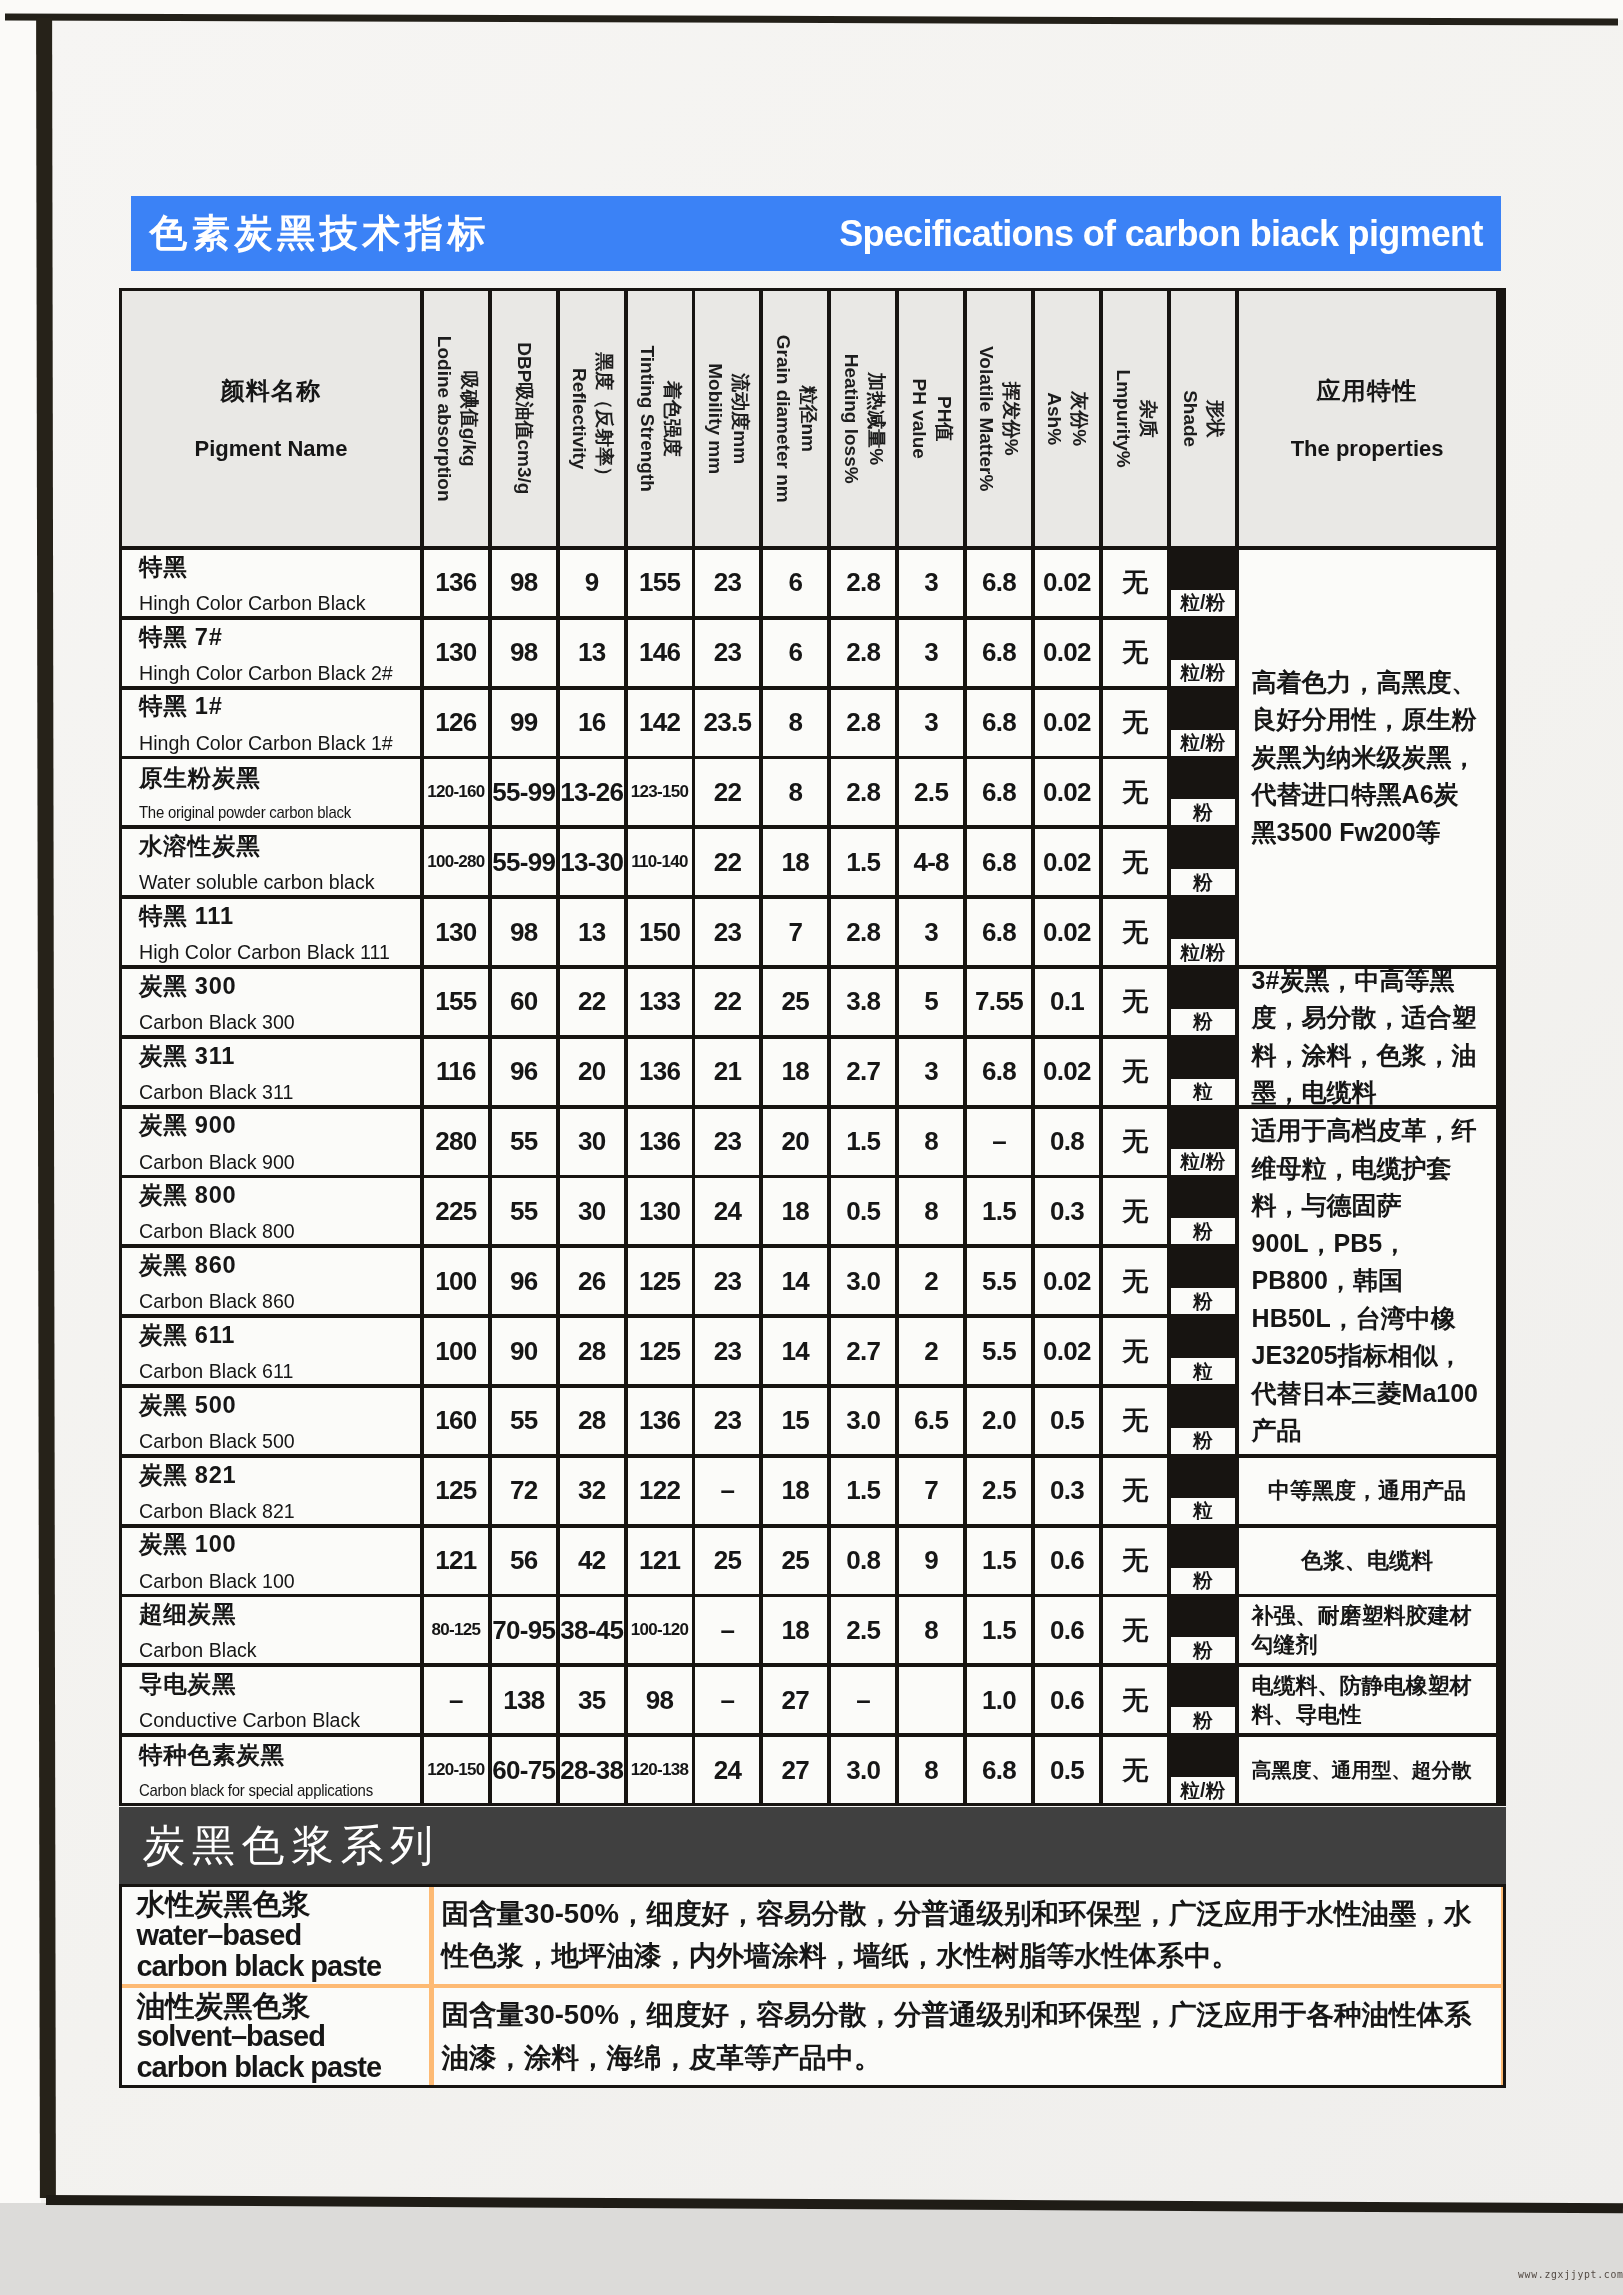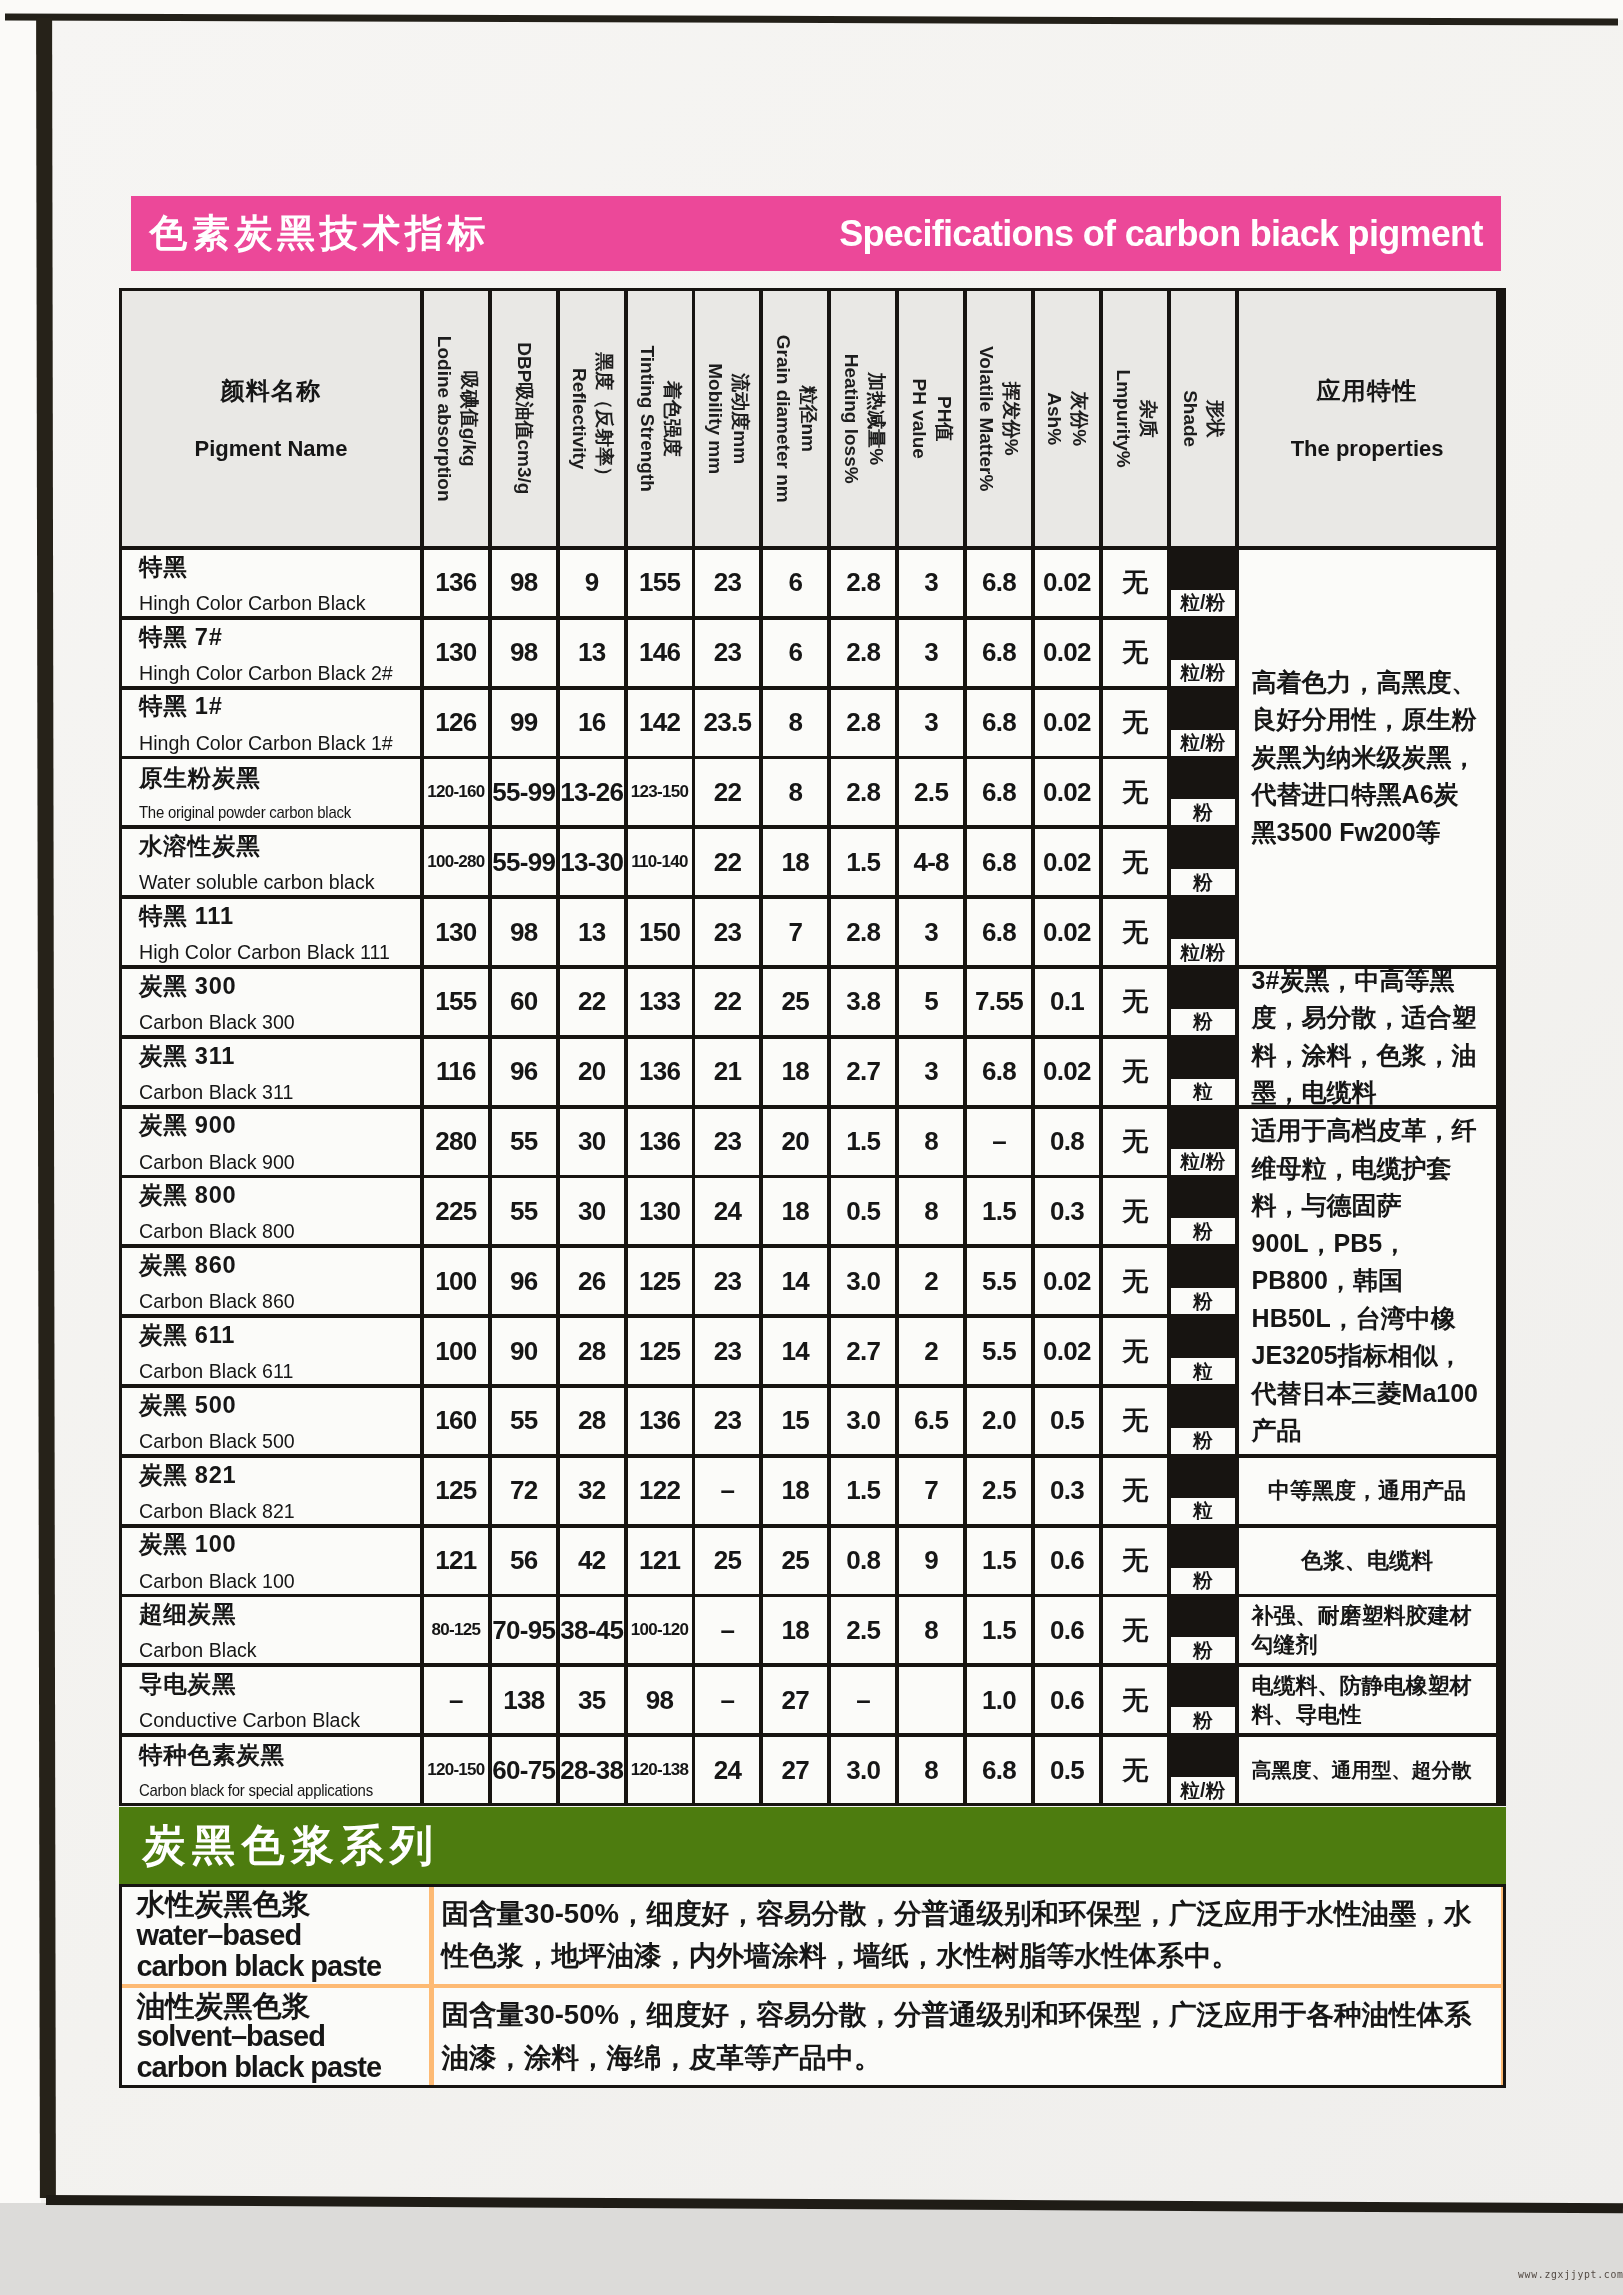--- a/index.html
+++ b/index.html
@@ -5,21 +5,21 @@
   html,body{margin:0;padding:0;background:#fbfaf8;}
   .canvas{position:relative;width:1623px;height:2295px;overflow:hidden;
     font-family:"Liberation Sans","DejaVu Sans",sans-serif;background:#fbfaf8;}
   .page{position:absolute;left:41px;top:19.6px;width:1582px;height:2184px;background:#f4f3f1;
     background:linear-gradient(135deg,#f6f5f3 0%,#f3f2ef 55%,#efeeec 100%);}
   .scan-bottom{position:absolute;left:0;top:2203px;width:1623px;height:92px;background:#dcdbd9;}
   .edge-top{position:absolute;left:5.2px;top:15.7px;width:1613px;height:7.2px;background:#232019;transform:rotate(.18deg);}
   .edge-left{position:absolute;left:38px;top:18.3px;width:15.7px;height:2180px;background:#262219;transform:rotate(-.1deg);}
   .edge-bottom{position:absolute;left:46px;top:2195px;width:1577px;height:9.8px;background:#1f1c16;
     transform:rotate(.3deg);transform-origin:left center;}
-  .bar1{position:absolute;left:131px;top:196px;width:1370px;height:75px;background:#ec4899;color:#fff;
+  .bar1{position:absolute;left:131px;top:196px;width:1370px;height:75px;background:#3b82f6;color:#fff;
     display:flex;align-items:center;justify-content:space-between;padding:0 18.3px;box-sizing:border-box;}
   .bar1 .cn{font-size:38px;font-weight:bold;letter-spacing:4.6px;}
   .bar1 .en{font-size:36px;font-weight:600;letter-spacing:-0.7px;}
   .spec-table{position:absolute;left:119px;top:288px;width:1387px;height:1518px;box-sizing:border-box;
     display:grid;grid-template-columns:298px repeat(12,64px) 257px;grid-template-rows:255px repeat(18,1fr);
     gap:3.9px;background:#171411;border:3.9px solid #171411;}
   .cell{background:#fbfbf9;display:flex;align-items:center;justify-content:center;overflow:hidden;color:#161616;}
   .cell.header{background:#e9e8e5;}
   .vtext{transform:rotate(90deg);white-space:nowrap;text-align:center;font-size:19px;font-weight:600;line-height:1.3;color:#1d1d1d;}
   .hh{flex-direction:column;gap:29px;font-weight:600;}
@@ -30,22 +30,22 @@
   .rname .en{font-size:19.6px;font-weight:500;white-space:nowrap;}
   .rname .en.tight{font-size:17px;transform:scaleX(.88);transform-origin:left center;letter-spacing:-0.3px;}
   .num{font-size:26px;font-weight:600;letter-spacing:-0.7px;}
   .num.range{font-size:17px;letter-spacing:-0.7px;}
   .shade{font-size:19.6px;font-weight:600;margin-top:40px;}
   .props{font-weight:600;font-size:25px;line-height:1.5;padding:0 13px;box-sizing:border-box;}
   .props.single{font-size:22px;line-height:1.35;}
   .props.xs{font-size:20px;}
   .props.center{justify-content:center;text-align:left;}
   .props.left{justify-content:flex-start;text-align:left;}
-  .bar2{position:absolute;left:119px;top:1807px;width:1387px;height:77px;background:#4d7c0f;color:#fff;
-    display:flex;align-items:center;padding-left:23.6px;box-sizing:border-box;font-size:43px;font-weight:bold;letter-spacing:6.5px;}
+  .bar2{position:absolute;left:119px;top:1807px;width:1387px;height:77px;background:#404040;color:#fff;
+    display:flex;align-items:center;padding-left:23.6px;box-sizing:border-box;font-size:43px;font-weight:normal;letter-spacing:6.5px;}
   .paste-table{position:absolute;left:119px;top:1884px;width:1387px;height:204px;box-sizing:border-box;
     display:grid;grid-template-columns:307px 1067px;grid-template-rows:repeat(2,1fr);gap:4.6px;
     background:#fdba74;border:3.9px solid #171411;}
   .pname{flex-direction:column;align-items:flex-start;justify-content:center;padding-left:14.4px;line-height:1.06;}
   .pname .cn{font-size:29px;font-weight:600;}
   .pname .en{font-size:29px;font-weight:600;letter-spacing:-1px;}
   .pdesc{font-size:27.5px;font-weight:600;line-height:1.55;padding:0 8px;justify-content:flex-start;text-align:left;}
   .watermark{position:absolute;left:1518px;top:2269px;font-family:"DejaVu Sans Mono",monospace;
     font-size:9.8px;color:#544b45;letter-spacing:0.7px;}
 </style>

